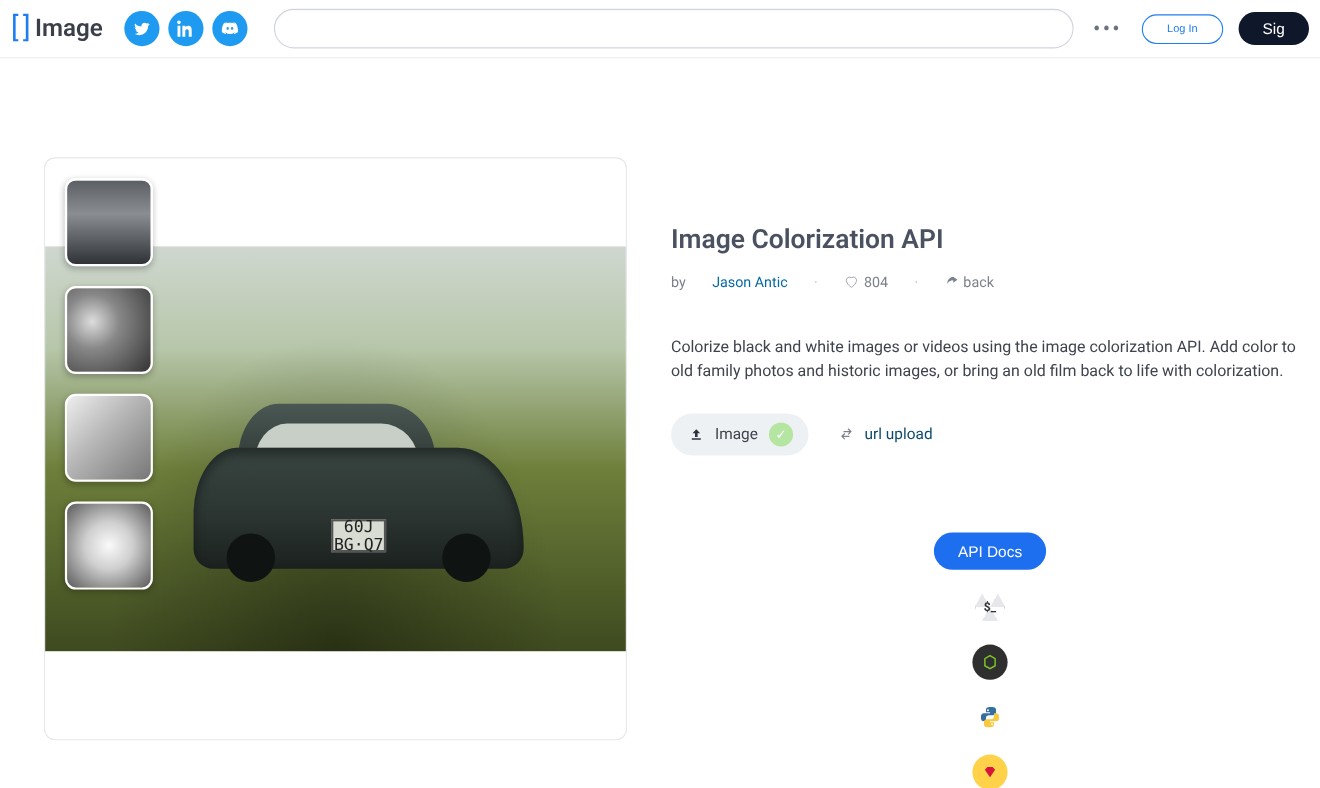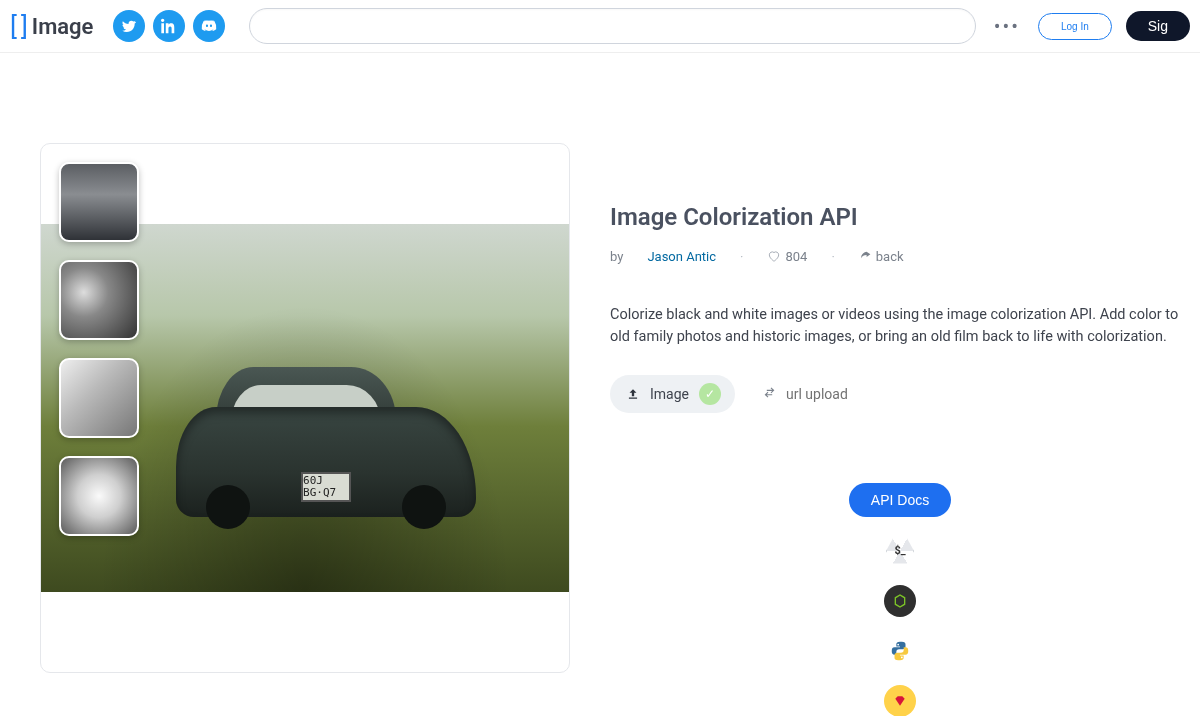--- a/index.html
+++ b/index.html
@@ -89,22 +89,22 @@
     }
     .car-window {
       position: absolute; bottom: 110px; left: 55px;
       width: 150px; height: 42px;
       background: #c7cfc7;
       border-radius: 40px 46px 6px 6px / 50px 50px 6px 6px;
     }
     .car-plate {
       position: absolute; bottom: 35px; left: 50%; transform: translateX(-50%);
       width: 50px; height: 30px; background: #d9dcd3; border: 2px solid #555;
-      font-size: 11px; font-family: monospace; color: #222;
-      display: flex; flex-direction: column; align-items: flex-start; justify-content: center; line-height: 1.1;
+      font-size: 15px; font-family: monospace; color: #222;
+      display: flex; flex-direction: column; align-items: center; justify-content: center; line-height: 1.1;
     }
     .car-wheel { position: absolute; bottom: 8px; width: 44px; height: 44px; background: #0f1311; border-radius: 50%; }
     .car-wheel.left { left: 30px; }
     .car-wheel.right { right: 30px; }
 
     .thumb-col {
       position: absolute; left: 18px; top: 18px;
       display: flex; flex-direction: column; gap: 18px; z-index: 3;
     }
     .thumb {
@@ -133,21 +133,21 @@
     .upload-pill {
       display: flex; align-items: center; gap: 10px;
       background: #eef1f4; border-radius: 24px;
       padding: 8px 14px 8px 16px; font-size: 14px; color: #3e434d;
     }
     .upload-pill .check {
       width: 22px; height: 22px; border-radius: 50%; background: #b5e6a1;
       display: flex; align-items: center; justify-content: center; font-size: 12px; color: #fff;
     }
     .upl-ico { width: 14px; height: 14px; }
-    .url-up { display: flex; gap: 10px; font-size: 14px; color: #737373; cursor: pointer; }
+    .url-up { display: flex; align-items: center; gap: 10px; font-size: 14px; color: #0c4a6e; cursor: pointer; }
     .swap-ico { width: 13px; height: 13px; fill: #7b828c; }
 
     .docs-row { display: flex; align-items: center; gap: 18px; flex-direction: column; }
     .api-docs-btn {
       background: #1e6ff0; color: #fff; border: none; border-radius: 20px;
       padding: 9px 22px; font-size: 14px; font-weight: 500; cursor: pointer;
     }
     .lang-ico {
       width: 32px; height: 32px; border-radius: 6px;
       display: flex; align-items: center; justify-content: center;

